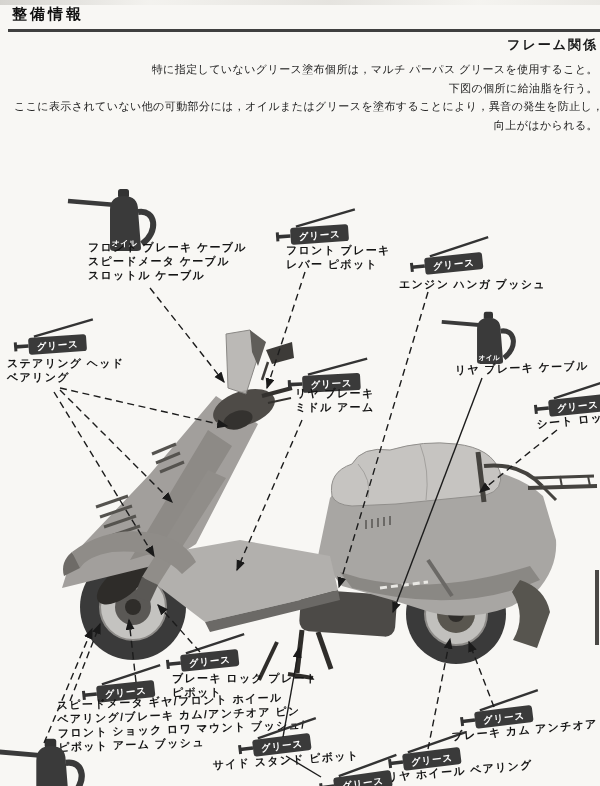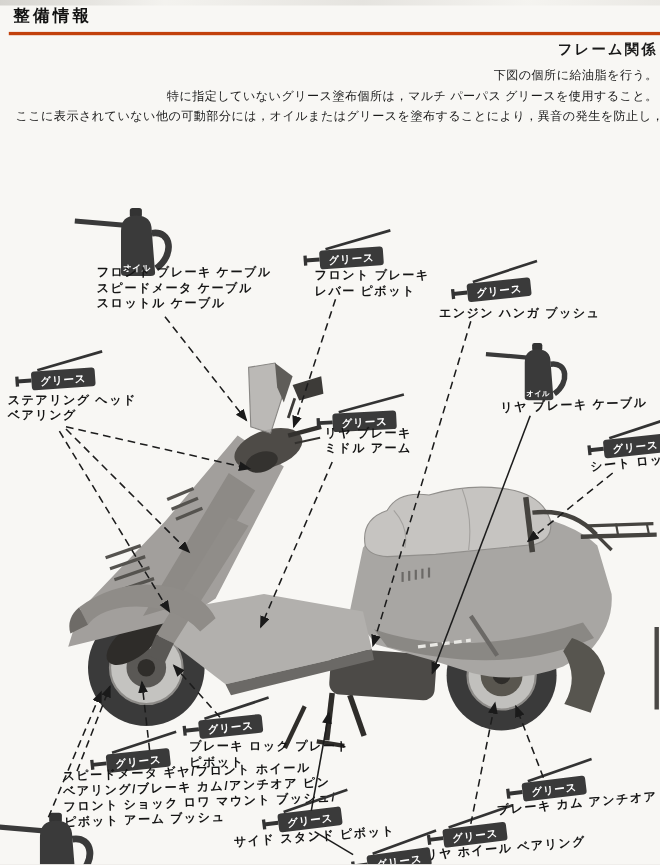--- a/index.html
+++ b/index.html
@@ -6,21 +6,21 @@
   .page{
     position:relative;width:600px;height:786px;overflow:hidden;
     background:#f8f7f4;
     font-family:"Liberation Sans", sans-serif;
     color:#1a1a1a;
   }
   .scan-top{position:absolute;top:0;left:0;right:0;height:5px;
     background:linear-gradient(90deg,#c7c5c0,#f1f0ec 25%,#dddbd6 55%,#f3f2ee 80%,#e4e2dd);
     opacity:.7;}
   .header{position:absolute;top:3px;left:8px;right:0;
-    border-bottom:3px solid #c2410c;padding:2px 0 5px 4px;}
+    border-bottom:3px solid #404040;padding:2px 0 5px 4px;}
   .header h1{margin:0;font-size:15px;font-weight:bold;letter-spacing:3px;color:#111;}
   .intro{position:absolute;top:36px;left:14px;right:2px;text-align:right;}
   .intro h2{margin:0 0 6px 0;font-size:13px;font-weight:bold;letter-spacing:2px;}
   .intro .line{font-size:11px;letter-spacing:.4px;line-height:18.5px;white-space:nowrap;}
   svg{position:absolute;top:0;left:0;}
   .lbl{font-family:"Liberation Sans",sans-serif;font-size:11px;font-weight:600;
        letter-spacing:1.3px;fill:#151515;}
   .icon-label{font-family:"Liberation Sans",sans-serif;font-size:9.5px;font-weight:bold;
        fill:#ffffff;letter-spacing:.8px;}
   .oil-text{font-family:"Liberation Sans",sans-serif;font-size:8px;font-weight:bold;
@@ -33,23 +33,24 @@
 
 <div class="page">
   <div class="scan-top"></div>
 
   <div class="header">
     <h1>整備情報</h1>
   </div>
 
   <div class="intro">
     <h2>フレーム関係</h2>
+    <div class="line">特に指定していないグリース塗布個所は，マルチ パーパス グリースを使用すること。</div>
     <div class="line">下図の個所に給油脂を行う。</div>
-    <div class="line">特に指定していないグリース塗布個所は，マルチ パーパス グリースを使用すること。</div>
     <div class="line">ここに表示されていない他の可動部分には，オイルまたはグリースを塗布することにより，異音の発生を防止し，耐久性</div>
+    <div class="line">向上がはかられる。</div>
   </div>
 
   <svg width="600" height="786" viewBox="0 0 600 786">
     <defs>
       <marker id="ah" markerWidth="9" markerHeight="8" refX="7" refY="3.2" orient="auto">
         <path d="M0 0 L8 3.2 L0 6.4 Z" fill="#1a1a1a"></path>
       </marker>
       <g id="sym-grease">
         <path d="M-13 8 H0" stroke="#333" stroke-width="3.6"></path>
         <path d="M-13 3.5 V12.5" stroke="#333" stroke-width="3"></path>

